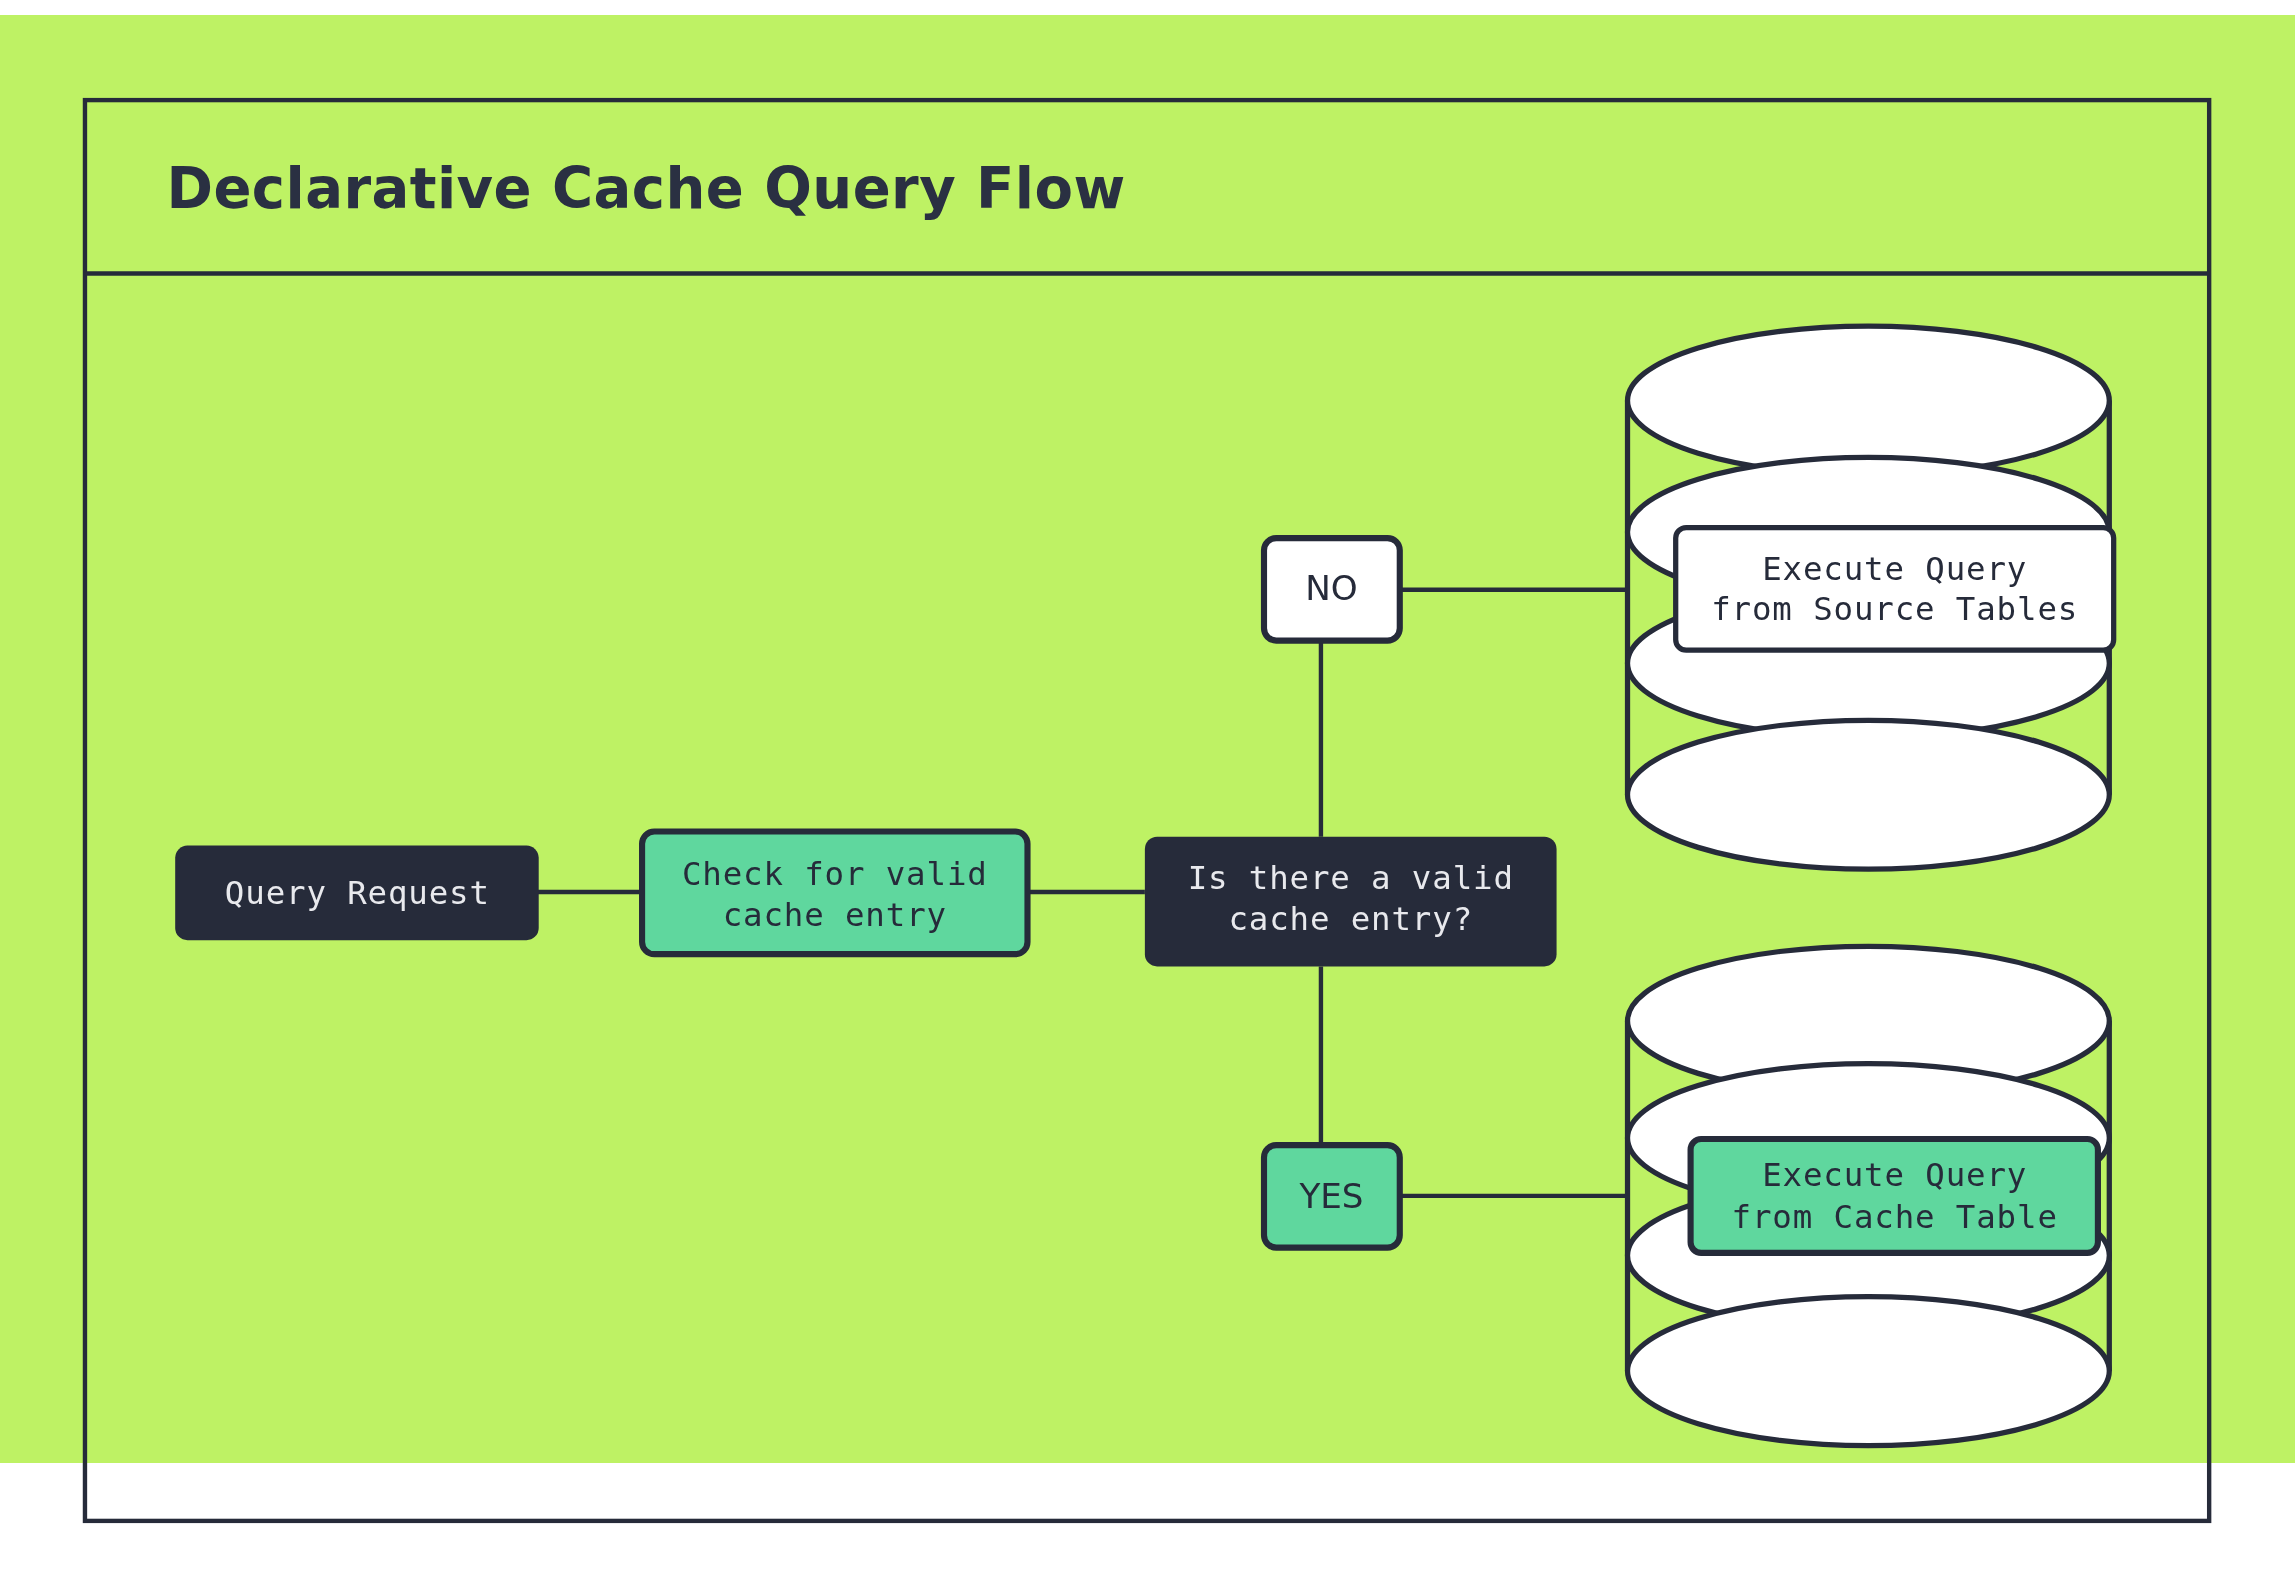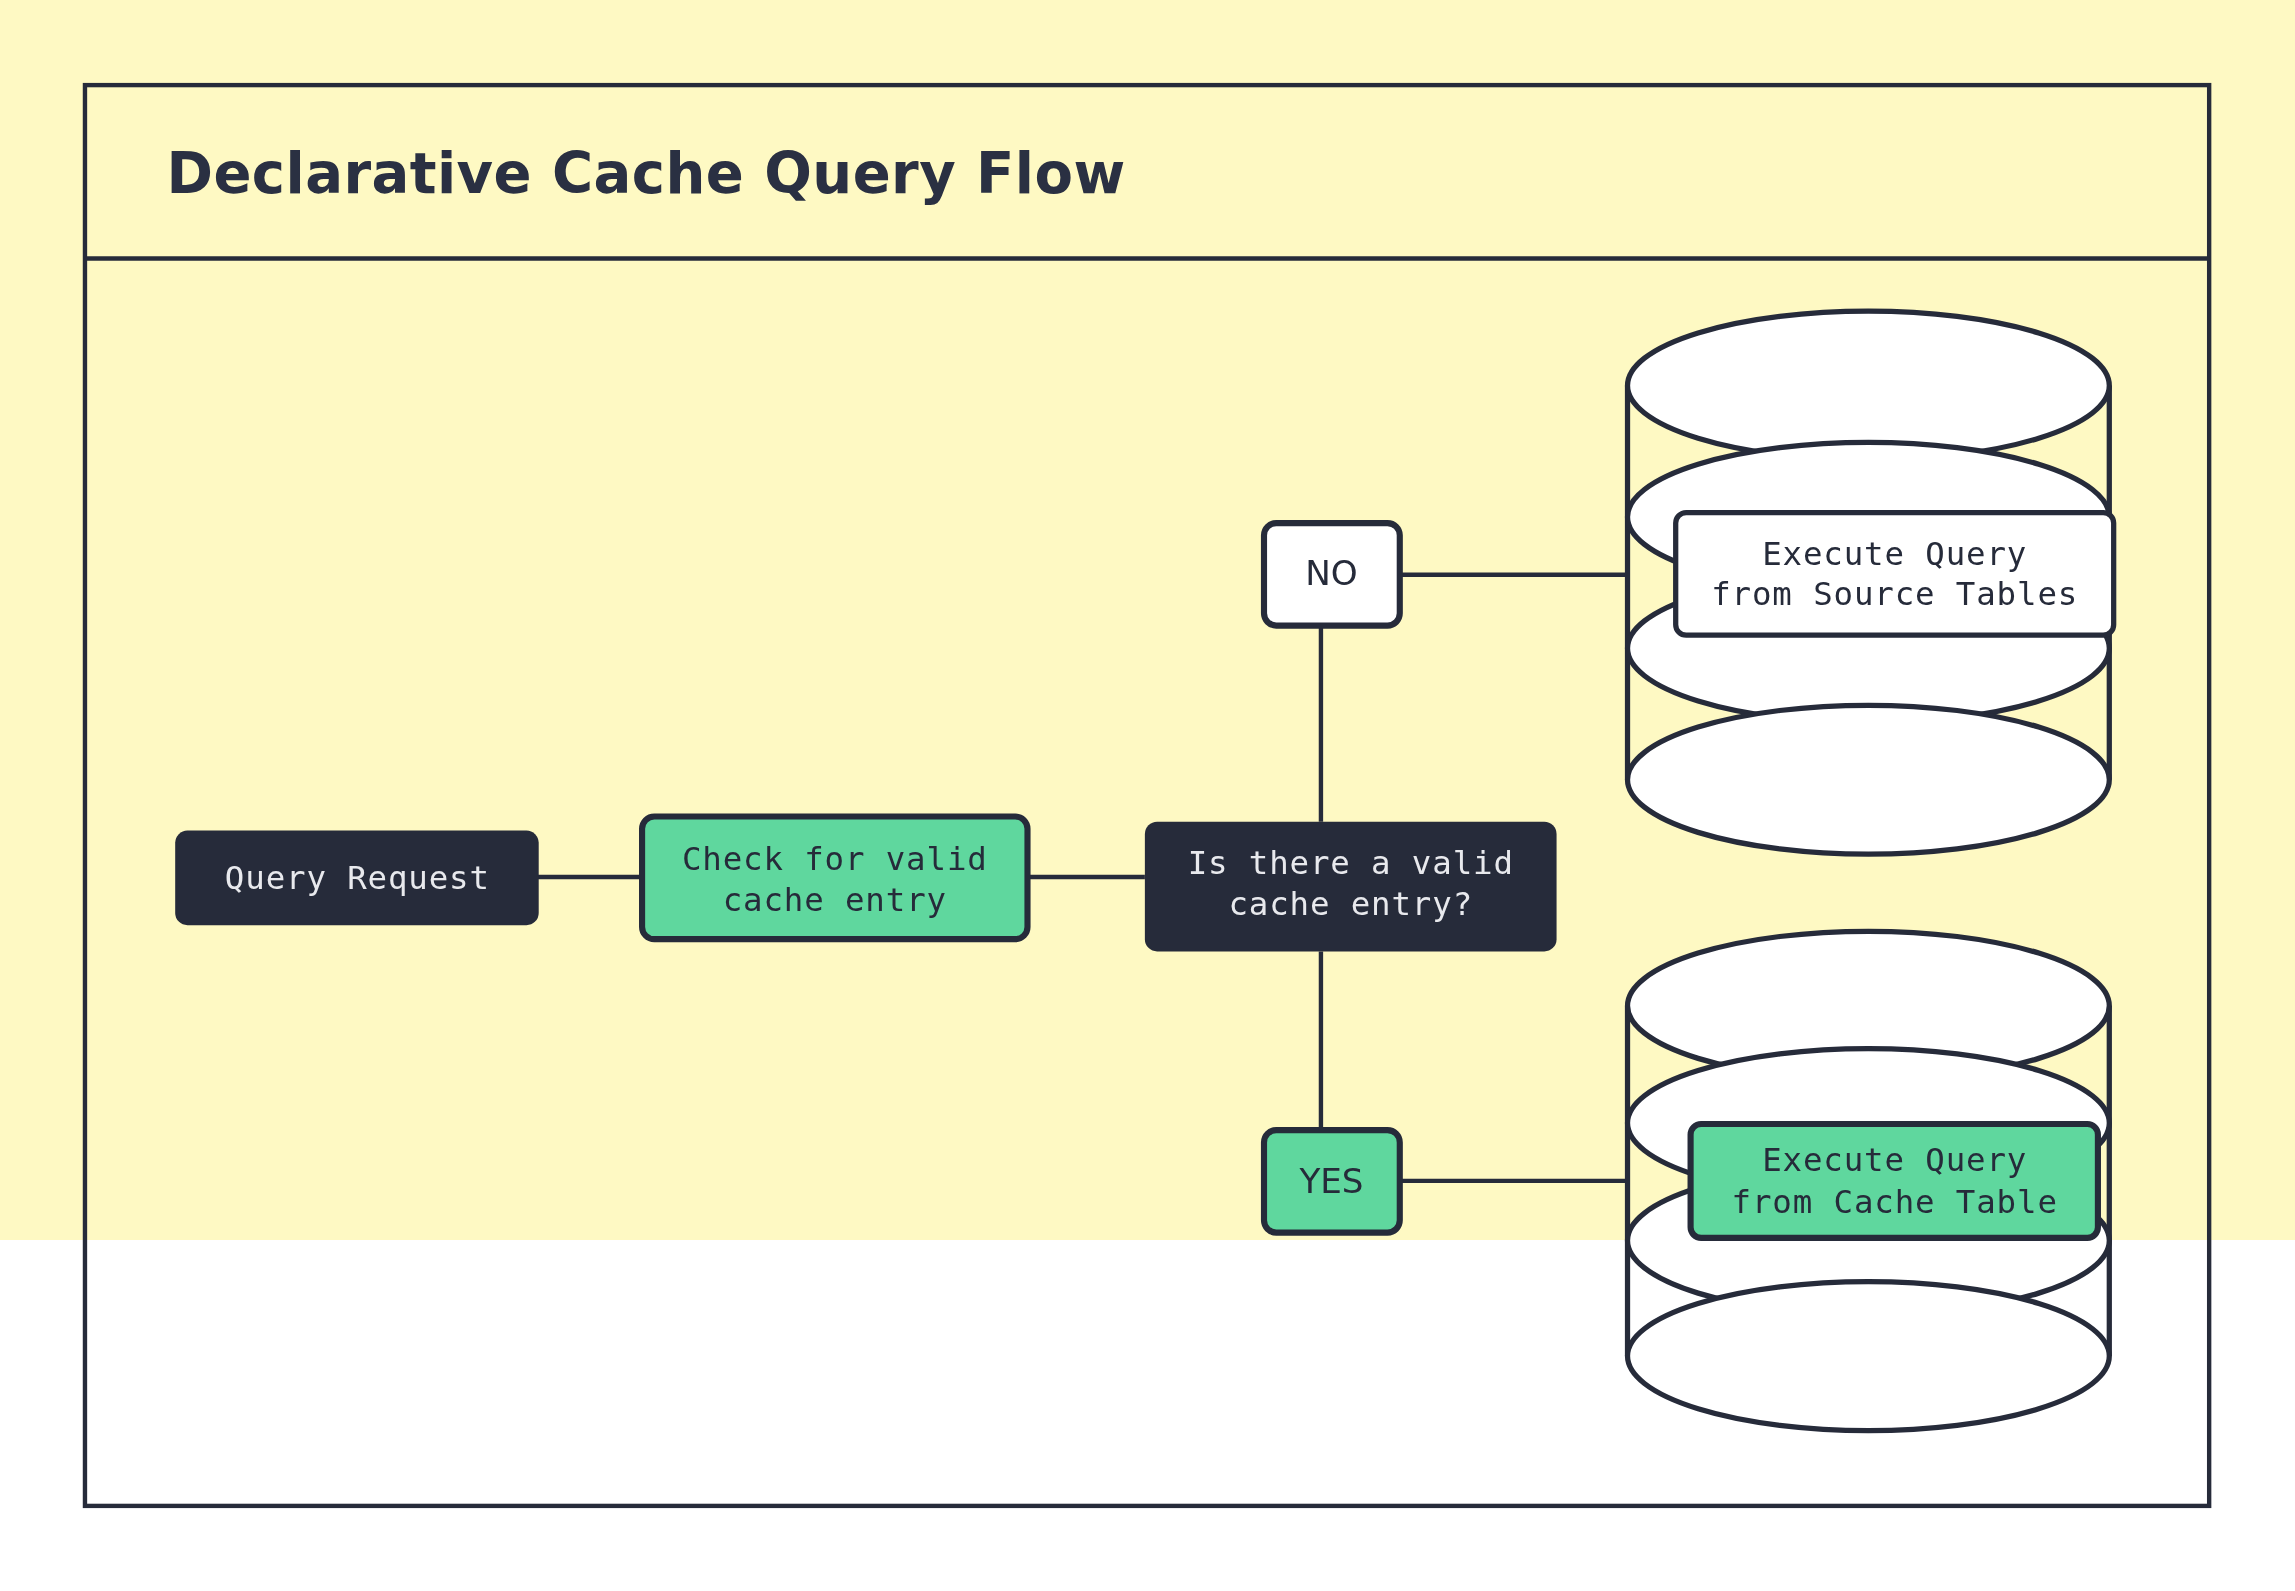--- a/index.html
+++ b/index.html
@@ -9,22 +9,23 @@
   }
   body {
     width: 2295px;
     height: 1591px;
     font-family: "DejaVu Sans", sans-serif;
     overflow: hidden;
   }
   #stage {
     position: relative;
     width: 2295px;
-    height: 1240px;
-    background: #fef9c3;
+    height: 1448px;
+    background: #bef264;
+    margin-top: 15px;
   }
   #diagram-svg {
     position: absolute;
     left: 0;
     top: 0;
     width: 2295px;
     height: 1591px;
     display: block;
   }
   .frame-rect {

